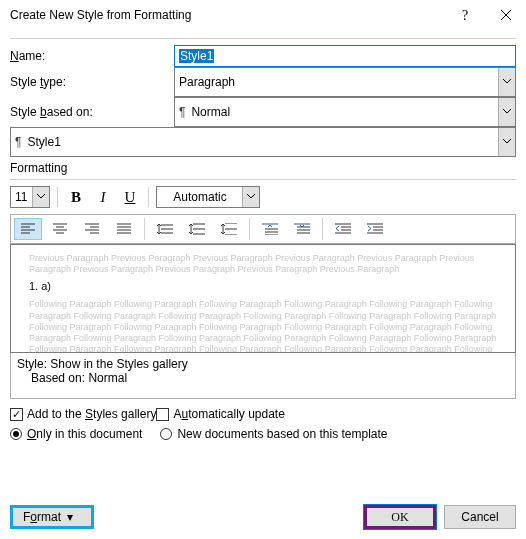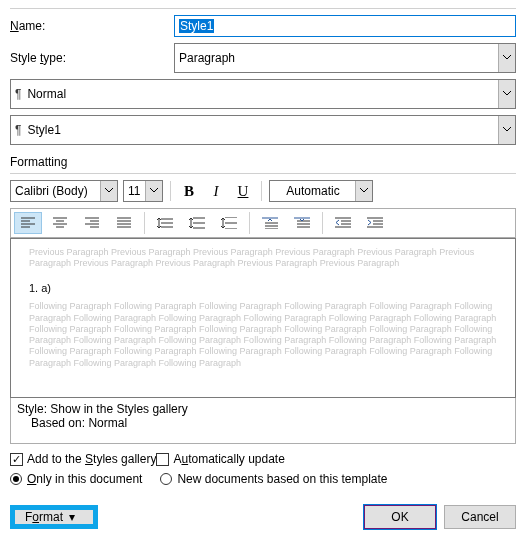--- a/index.html
+++ b/index.html
@@ -46,21 +46,20 @@
     margin: 4px 0 2px 0;
   }
   .hr {
     height: 1px;
     background: #d0d0d0;
     margin: 2px 0 6px 0;
   }
   .form-row {
     display: flex;
     align-items: center;
-    margin-bottom: 6px;
   }
   .form-row .label {
     width: 164px;
   }
   .underline { text-decoration: underline; text-decoration-color: #000; }
   input[type=text].tb, .combo {
     border: 1px solid #7a7a7a;
     height: 30px;
     font-family: inherit;
     font-size: 12px;
@@ -128,31 +127,31 @@
     border:1px solid transparent;
   }
   .align-btn.active {
     background:#cde6f7;
     border-color:#98c7e8;
   }
   .align-btn svg, .fmt-btn svg { display:block; }
   .sep-in-strip { width:1px; height:22px; background:#d0d0d0; margin:0 2px; }
   .preview-box {
     border:1px solid #7a7a7a;
-    height: 160px;
+    height: 109px;
     padding: 8px 18px;
     font-size: 9px;
     color:#c8c8c8;
     overflow:hidden;
     line-height: 1.25;
   }
   .preview-box .sample {
     color:#000;
     font-size:11px;
-    margin: 12px 0 6px 0;
+    margin: 4px 0 6px 0;
   }
   .desc-box {
     border:1px solid #adadad;
     border-top:none;
     height: 46px;
     padding: 4px 6px;
     font-size: 12px;
   }
   .check-row { display:flex; align-items:center; gap:0; margin-top:8px;}
   .chk { display:flex; align-items:center; gap:4px; }
@@ -163,45 +162,59 @@
   .radio-circ { width:12px; height:12px; border-radius:50%; border:1px solid #333; display:flex; align-items:center; justify-content:center; background:#fff;}
   .radio-circ.on::after { content:""; width:6px; height:6px; border-radius:50%; background:#000;}
   .footer {
     display:flex;
     align-items:center;
     padding: 8px 10px 10px 10px;
     gap:8px;
   }
   .dropbtn {
     position:relative;
-    border:5px solid #0ea5e9;
+    border:3px solid #0ea5e9;
     background:#e1e1e1;
     height:24px;
     padding: 0 18px 0 10px;
     display:flex; align-items:center;
     font-size:12px;
   }
   .dropbtn .tri { margin-left:6px; }
   .spacer { flex:1; }
   .btn {
     width:72px; height:24px;
     border:1px solid #adadad;
     background:#e1e1e1;
     display:flex; align-items:center; justify-content:center;
     font-size:12px;
   }
-  .btn.primary { border:1px solid #701a75; outline:1px solid #0078d7; }
+  .btn.primary { border:3px solid #701a75; outline:1px solid #0078d7;font-family:Liberation Serif, serif; }
   .hi { background:#0078d7; color:#fff; padding:0 1px;}
   .ghost-line { white-space: normal; }
 </style>
 </head>
 <body>
 
 <div class="dialog">
 
+  <div class="titlebar">
+    <div class="title">Create New Style from Formatting</div>
+    <div class="tbtn">
+      <svg width="12" height="14">
+          <text x="2" y="12" font-size="14" font-family="Segoe UI">?</text>
+        </svg>
+    </div>
+    <div class="tbtn">
+      <svg width="10" height="10" viewBox="0 0 10 10">
+          <line x1="0" y1="0" x2="10" y2="10" stroke="#000" stroke-width="1"></line>
+          <line x1="10" y1="0" x2="0" y2="10" stroke="#000" stroke-width="1"></line>
+        </svg>
+    </div>
+  </div>
 
   <div class="content">
 
     <div class="hr"></div>
 
     <div class="form-row">
       <div class="label"><span></span><span class="underline">N</span><span>ame:</span></div>
       <div class="tb" style="flex:1; border:1px solid #0078d7; height:22px; display:flex; align-items:center; padding:0 4px;">
         <span class="hi">Style1</span>
       </div>
@@ -213,20 +226,21 @@
         <span>Paragraph</span>
         <div class="arrow">
             <svg width="8" height="6">
               <polyline points="0,0 4,4 8,0" fill="none" stroke="#000" stroke-width="1"></polyline>
             </svg>
           </div>
       </div>
     </div>
 
     <div class="form-row">
+      <div class="label"><span>Style </span><span class="underline">b</span><span>ased on:</span></div>
       <div class="combo">
         <span class="pilcrow">¶</span>
         <span>Normal</span>
         <div class="arrow">
             <svg width="8" height="6">
               <polyline points="0,0 4,4 8,0" fill="none" stroke="#000" stroke-width="1"></polyline>
             </svg>
           </div>
       </div>
     </div>
@@ -240,28 +254,20 @@
               <polyline points="0,0 4,4 8,0" fill="none" stroke="#000" stroke-width="1"></polyline>
             </svg>
           </div>
       </div>
     </div>
 
     <div class="section-header">Formatting</div>
     <div class="hr"></div>
 
     <div class="toolbar">
-      <div class="small-combo font-combo">
-        <span>Calibri (Body)</span>
-        <div class="arrow">
-            <svg width="8" height="6">
-              <polyline points="0,0 4,4 8,0" fill="none" stroke="#000" stroke-width="1"></polyline>
-            </svg>
-          </div>
-      </div>
       <div class="small-combo size-combo">
         <span>11</span>
         <div class="arrow">
             <svg width="8" height="6">
               <polyline points="0,0 4,4 8,0" fill="none" stroke="#000" stroke-width="1"></polyline>
             </svg>
           </div>
       </div>
       <div class="vsep"></div>
       <div class="fmt-btn bold-b">B</div>

